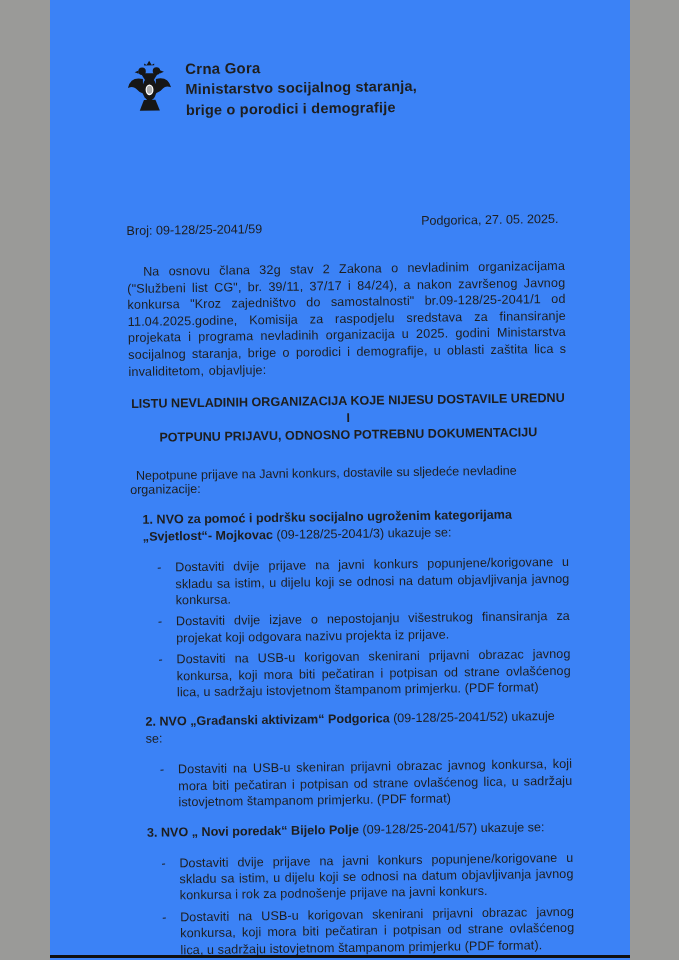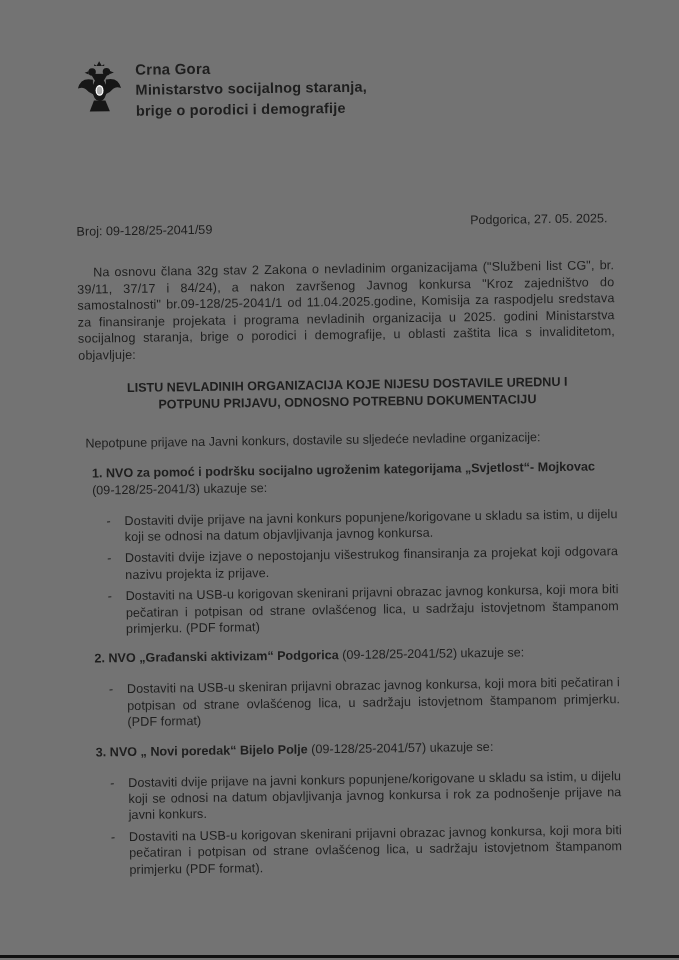--- a/index.html
+++ b/index.html
@@ -1,20 +1,20 @@
 <!DOCTYPE html>
 <html><head>
 <meta charset="utf-8">
 <style>
   html,body { margin:0; padding:0; background:#9a9a98; }
   .page {
     position:relative;
-    width:679px; height:960px;
+    width:580px; height:960px;
     margin:0 auto;
-    background:#737373;
+    background:#3b82f6;
     overflow:hidden;
     font-family:"Liberation Sans", sans-serif;
     color:#1e1e1e;
   }
   .scan {
     position:absolute; top:0; left:0; right:0; bottom:0;
     transform:rotate(-0.8deg);
     transform-origin:50% 50%;
     padding:54px 62px 0 80px;
     box-sizing:border-box;

